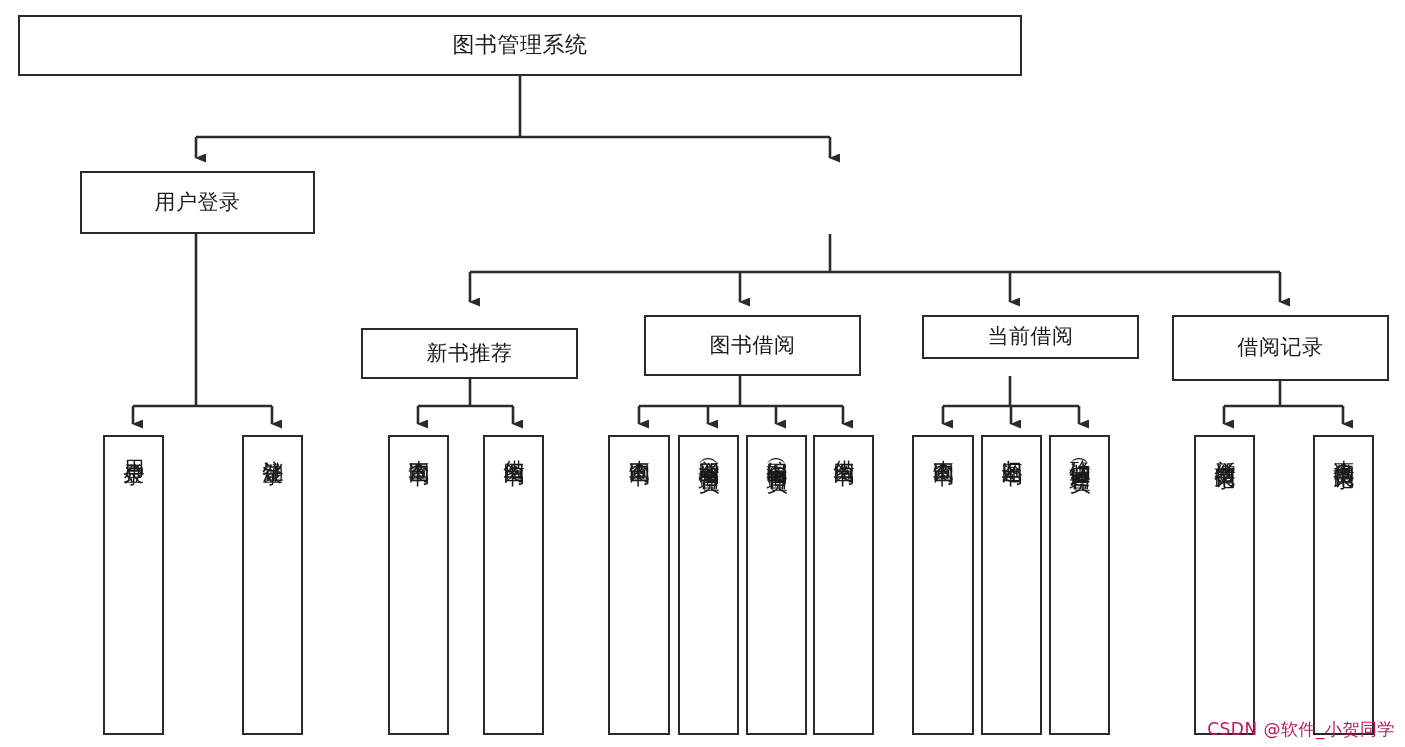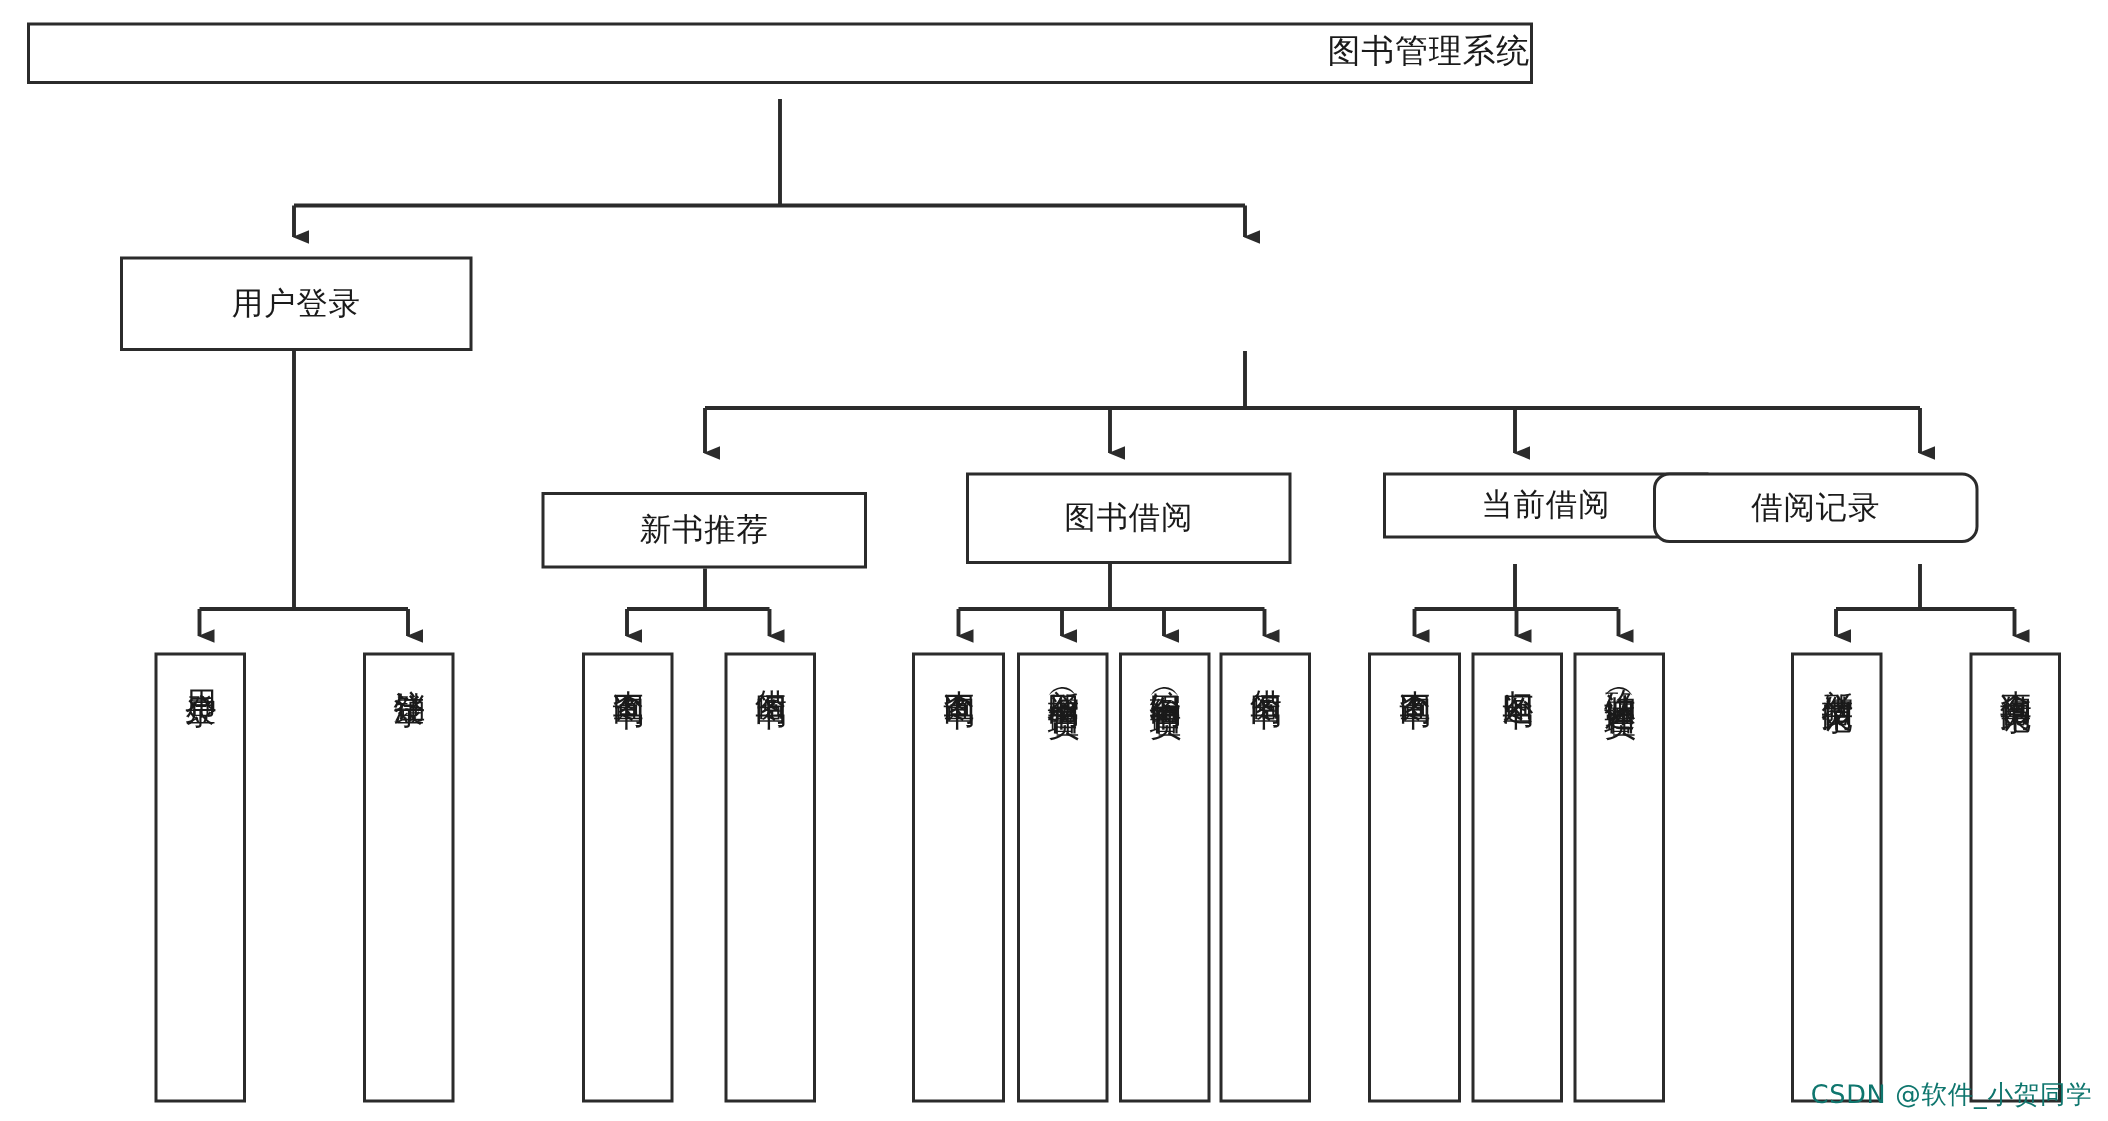--- a/index.html
+++ b/index.html
@@ -58,21 +58,21 @@
     max-height: 100%;
   }
   .node.root .label {
     font-size: 22px;
   }
   .watermark {
     position: absolute;
     right: 10px;
     bottom: 6px;
     font-size: 17px;
-    color: #0f766e;
+    color: #be185d;
     white-space: nowrap;
     letter-spacing: 0.5px;
   }
 </style>
 </head>
 <body>
 
 <div id="canvas">
 
   <svg id="edges" viewBox="0 0 1405 747" xmlns="http://www.w3.org/2000/svg">
@@ -118,38 +118,38 @@
       <path d="M1011,406 L1011,424" marker-end="url(#arw)"></path>
       <path d="M1079,406 L1079,424" marker-end="url(#arw)"></path>
 
       <path d="M1280,376 L1280,406"></path>
       <path d="M1224,406 L1343,406"></path>
       <path d="M1224,406 L1224,424" marker-end="url(#arw)"></path>
       <path d="M1343,406 L1343,424" marker-end="url(#arw)"></path>
     </g>
   </svg>
 
-  <div class="node horiz root" style="left:18px; top:15px; width:1004px; height:41px;justify-content:flex-end;">
+  <div class="node horiz root" style="left:18px; top:15px; width:1004px; height:61px;">
     <span class="label">图书管理系统</span>
   </div>
 
   <div class="node horiz" style="left:80px; top:171px; width:235px; height:63px;">
     <span class="label">用户登录</span>
   </div>
 
   <div class="node horiz" style="left:361px; top:328px; width:217px; height:51px;">
     <span class="label">新书推荐</span>
   </div>
   <div class="node horiz" style="left:632px; top:315px; width:217px; height:61px;margin-left:12px;">
     <span class="label">图书借阅</span>
   </div>
   <div class="node horiz" style="left:922px; top:315px; width:217px; height:44px;">
     <span class="label">当前借阅</span>
   </div>
-  <div class="node horiz" style="left:1102px; top:315px; width:217px; height:47px;border-radius:11px;">
+  <div class="node horiz" style="left:1172px; top:315px; width:217px; height:66px;">
     <span class="label">借阅记录</span>
   </div>
 
   <div class="node vert" style="left:103px; top:435px; width:61px; height:300px;">
     <span class="label">用户登录</span>
   </div>
   <div class="node vert" style="left:242px; top:435px; width:61px; height:300px;">
     <span class="label">注销登录</span>
   </div>
 

